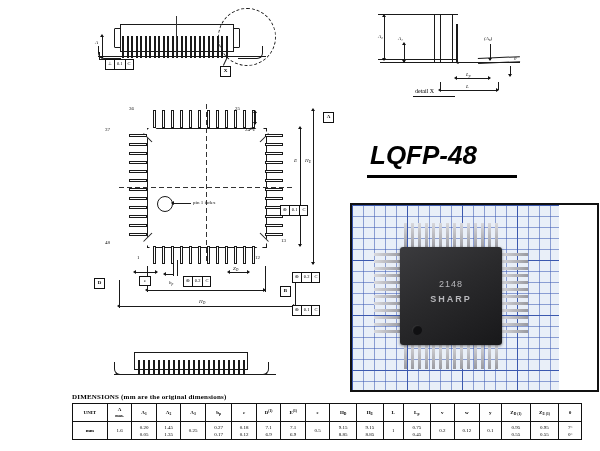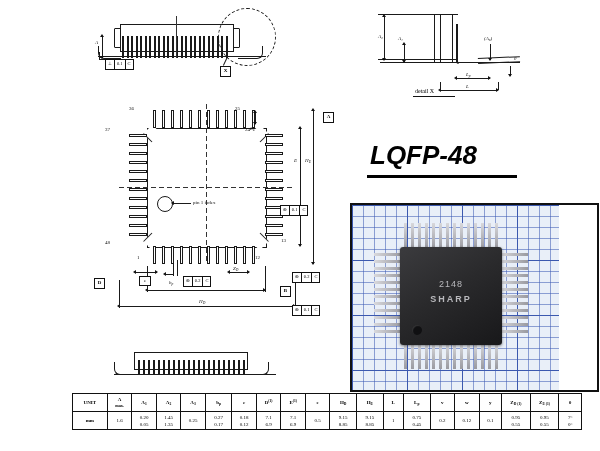--- a/index.html
+++ b/index.html
@@ -494,20 +494,21 @@
     <div class="lead-silver-h" style="left:148px;top:118px;width:28px;height:3px;"></div>
     <div class="lead-silver-h" style="left:148px;top:125px;width:28px;height:3px;"></div>
 
     <div class="ic-body"></div>
     <div class="ic-text ic-l2">2148</div>
     <div class="ic-text ic-l3">SHARP</div>
     <div class="ic-dot"></div>
   </div>
 
   <div id="dimwrap">
+    <div class="dim-title">DIMENSIONS (mm are the original dimensions)</div>
     <table class="dims">
       <colgroup>
         <col style="width:34px">
           <col style="width:24px">
           <col style="width:24px">
           <col style="width:24px">
         <col style="width:24px">
           <col style="width:26px">
           <col style="width:24px">
           <col style="width:24px">

